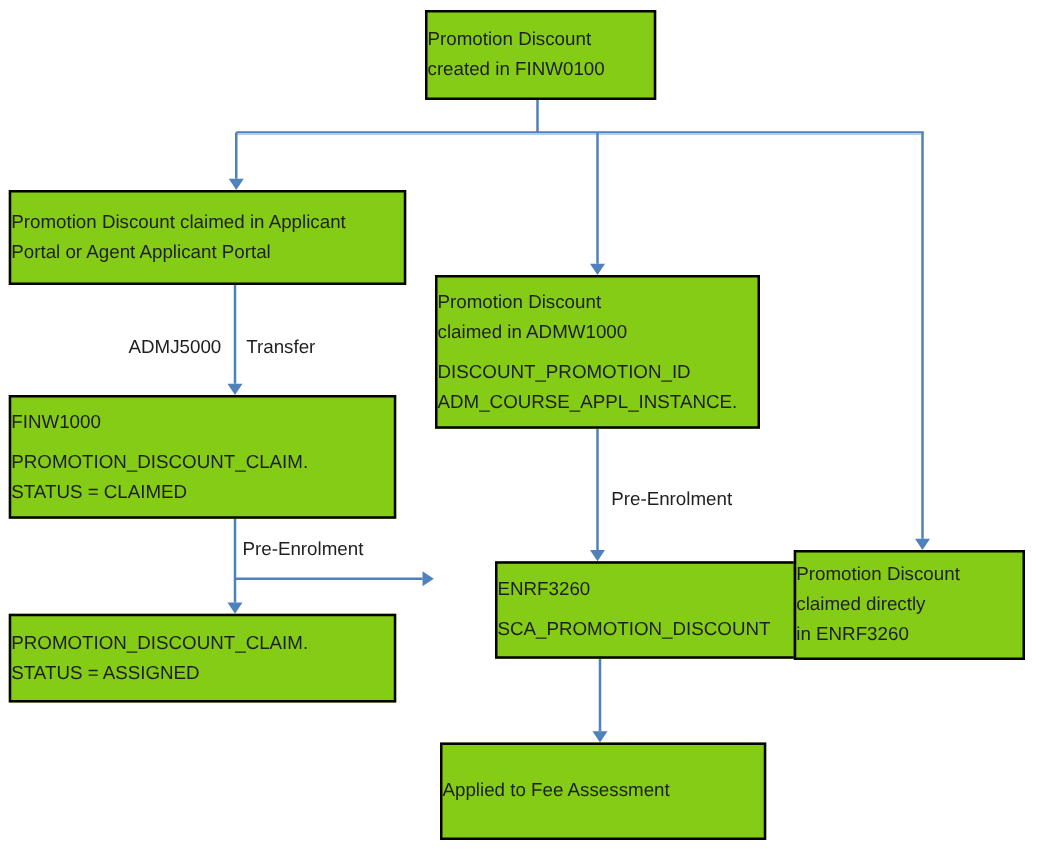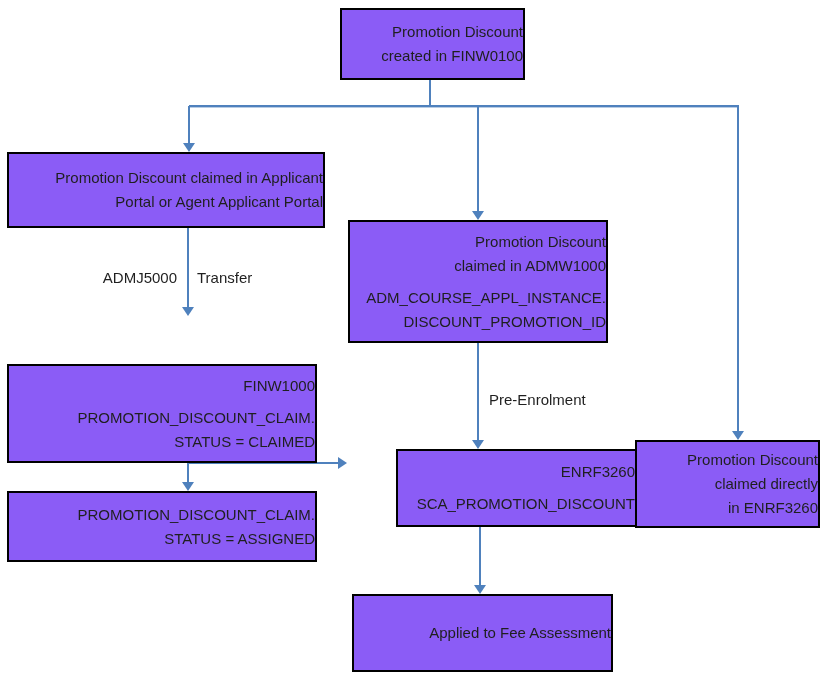--- a/index.html
+++ b/index.html
@@ -13,26 +13,26 @@
     height: 681px;
     background: var(--bg, #ffffff);
     font-family: "Liberation Sans", "DejaVu Sans", sans-serif;
     color: var(--text, #1f1f1f);
     overflow: hidden;
   }
   .box {
     position: absolute;
     box-sizing: border-box;
     border: 2px solid var(--border, #000000);
-    background: #8b5cf6;
+    background: #84cc16;
     display: flex;
     flex-direction: column;
     align-items: center;
     justify-content: center;
-    text-align: right;
+    text-align: left;
     font-size: 15px;
     line-height: 24px;
   }
   .para { width: 100%; }
   .para + .para { margin-top: 8px; }
   .vline {
     position: absolute;
     width: 2px;
     background: var(--connector, #4f81bd);
   }
@@ -127,26 +127,26 @@
       <div>Portal or Agent Applicant Portal</div>
     </div>
   </div>
 
   <div class="box" style="left:348px; top:220px; width:260px; height:123px;">
     <div class="para">
       <div>Promotion Discount</div>
       <div>claimed in ADMW1000</div>
     </div>
     <div class="para">
+      <div>DISCOUNT_PROMOTION_ID</div>
       <div>ADM_COURSE_APPL_INSTANCE.</div>
-      <div>DISCOUNT_PROMOTION_ID</div>
     </div>
   </div>
 
-  <div class="box" style="left:7px; top:316px; width:310px; height:99px;margin-top:48px;">
+  <div class="box" style="left:7px; top:316px; width:310px; height:99px;">
     <div class="para">
       <div>FINW1000</div>
     </div>
     <div class="para">
       <div>PROMOTION_DISCOUNT_CLAIM.</div>
       <div>STATUS = CLAIMED</div>
     </div>
   </div>
 
   <div class="box" style="left:7px; top:491px; width:310px; height:71px;">

